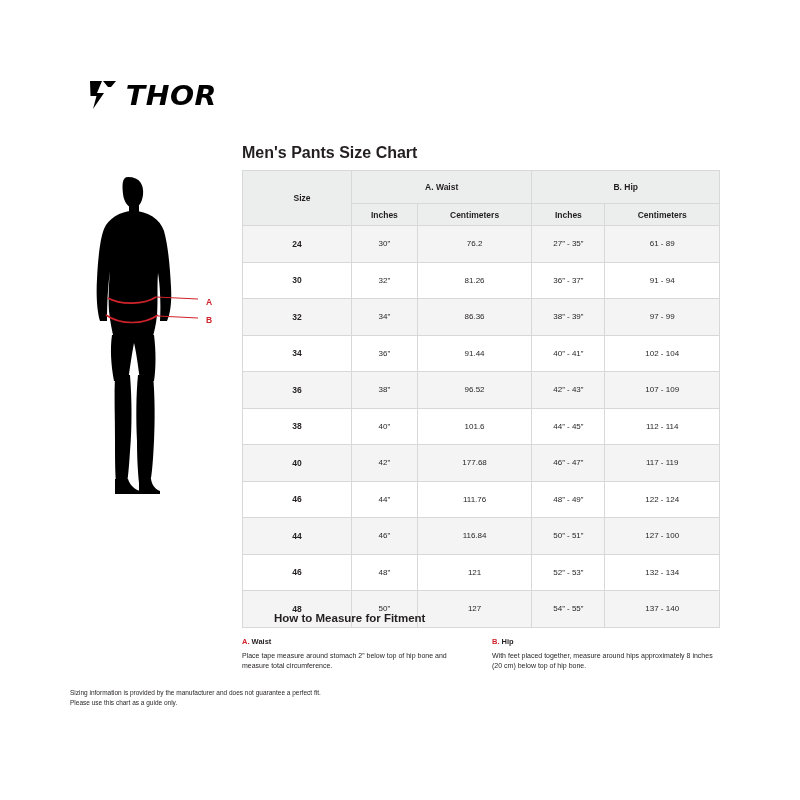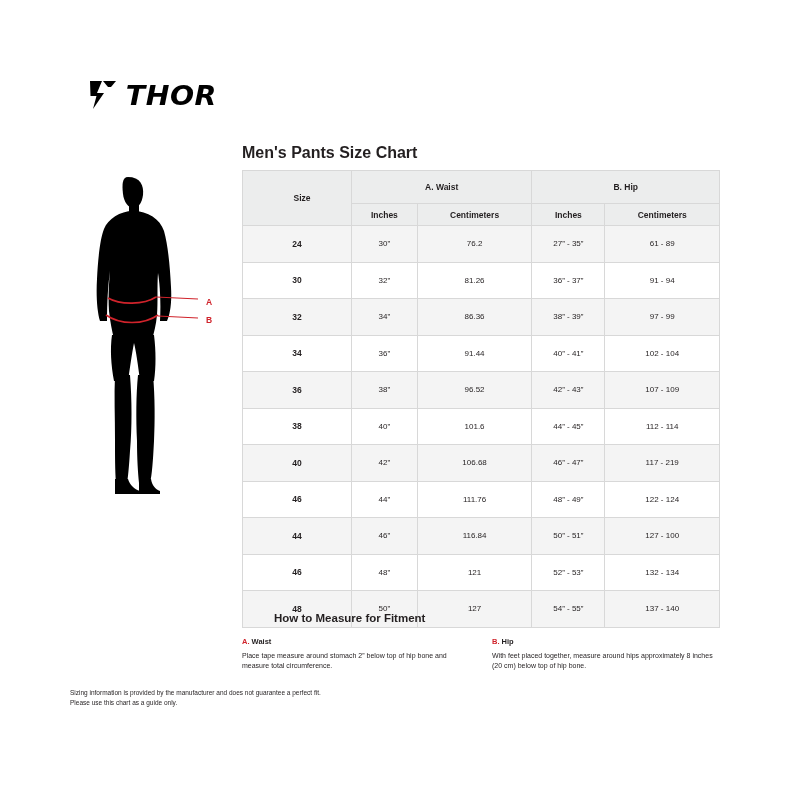--- a/index.html
+++ b/index.html
@@ -246,23 +246,23 @@
       <tr>
         <td class="size-col">38</td>
         <td>40”</td>
         <td>101.6</td>
         <td>44” - 45”</td>
         <td>112 - 114</td>
       </tr>
       <tr>
         <td class="size-col">40</td>
         <td>42”</td>
-        <td>106.68</td>
+        <td>177.68</td>
         <td>46” - 47”</td>
-        <td>117 - 219</td>
+        <td>117 - 119</td>
       </tr>
       <tr>
         <td class="size-col">46</td>
         <td>44”</td>
         <td>111.76</td>
         <td>48” - 49”</td>
         <td>122 - 124</td>
       </tr>
       <tr>
         <td class="size-col">44</td>

